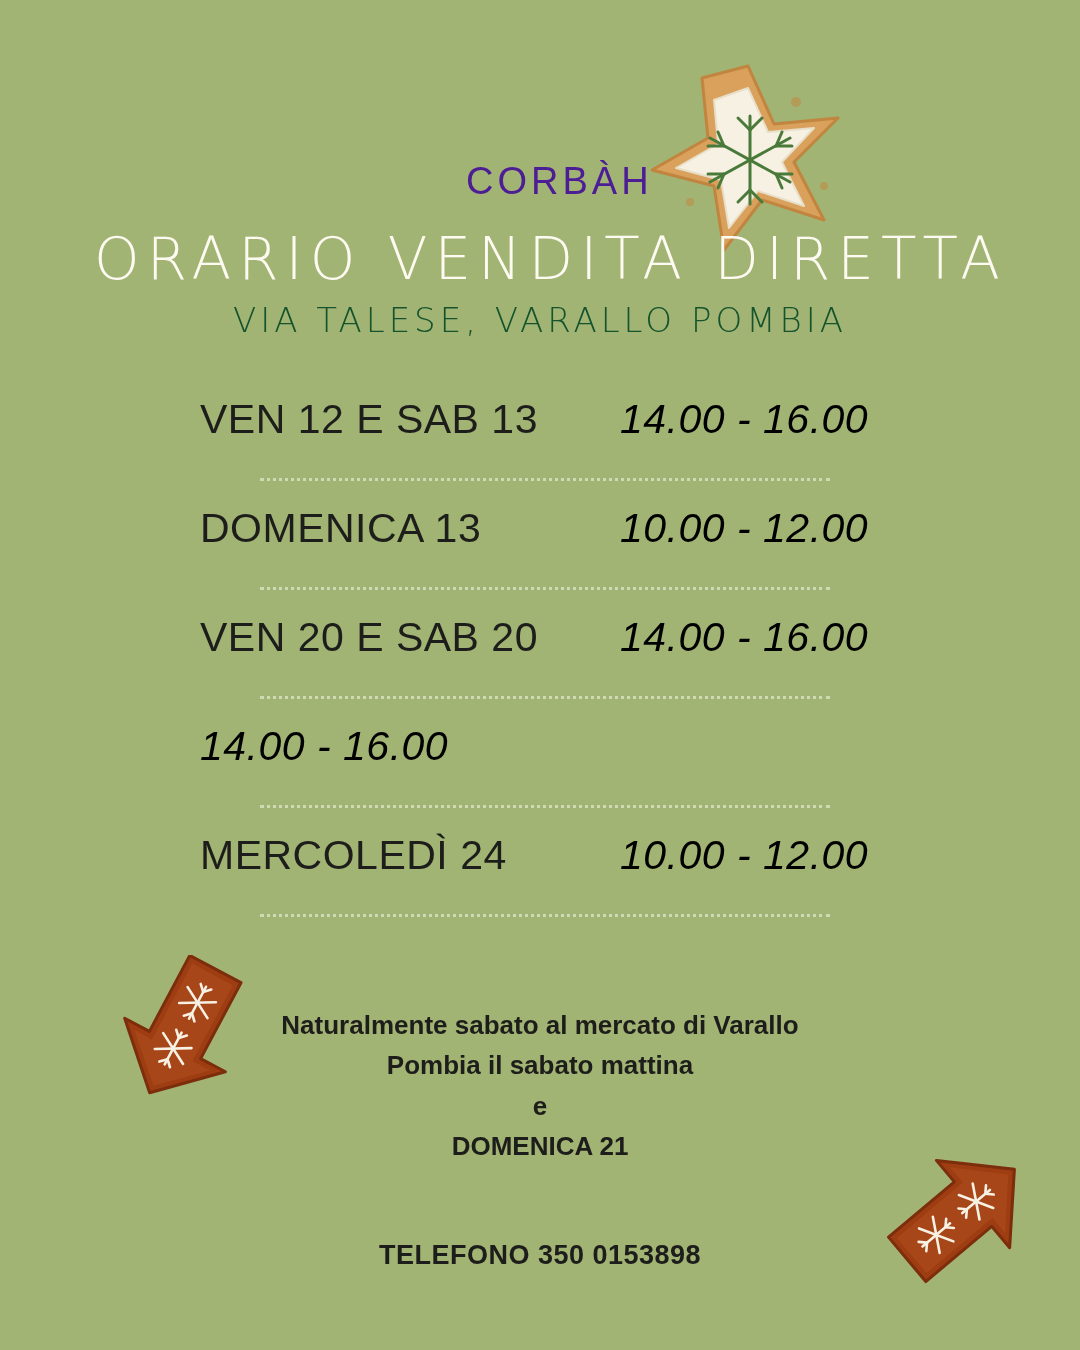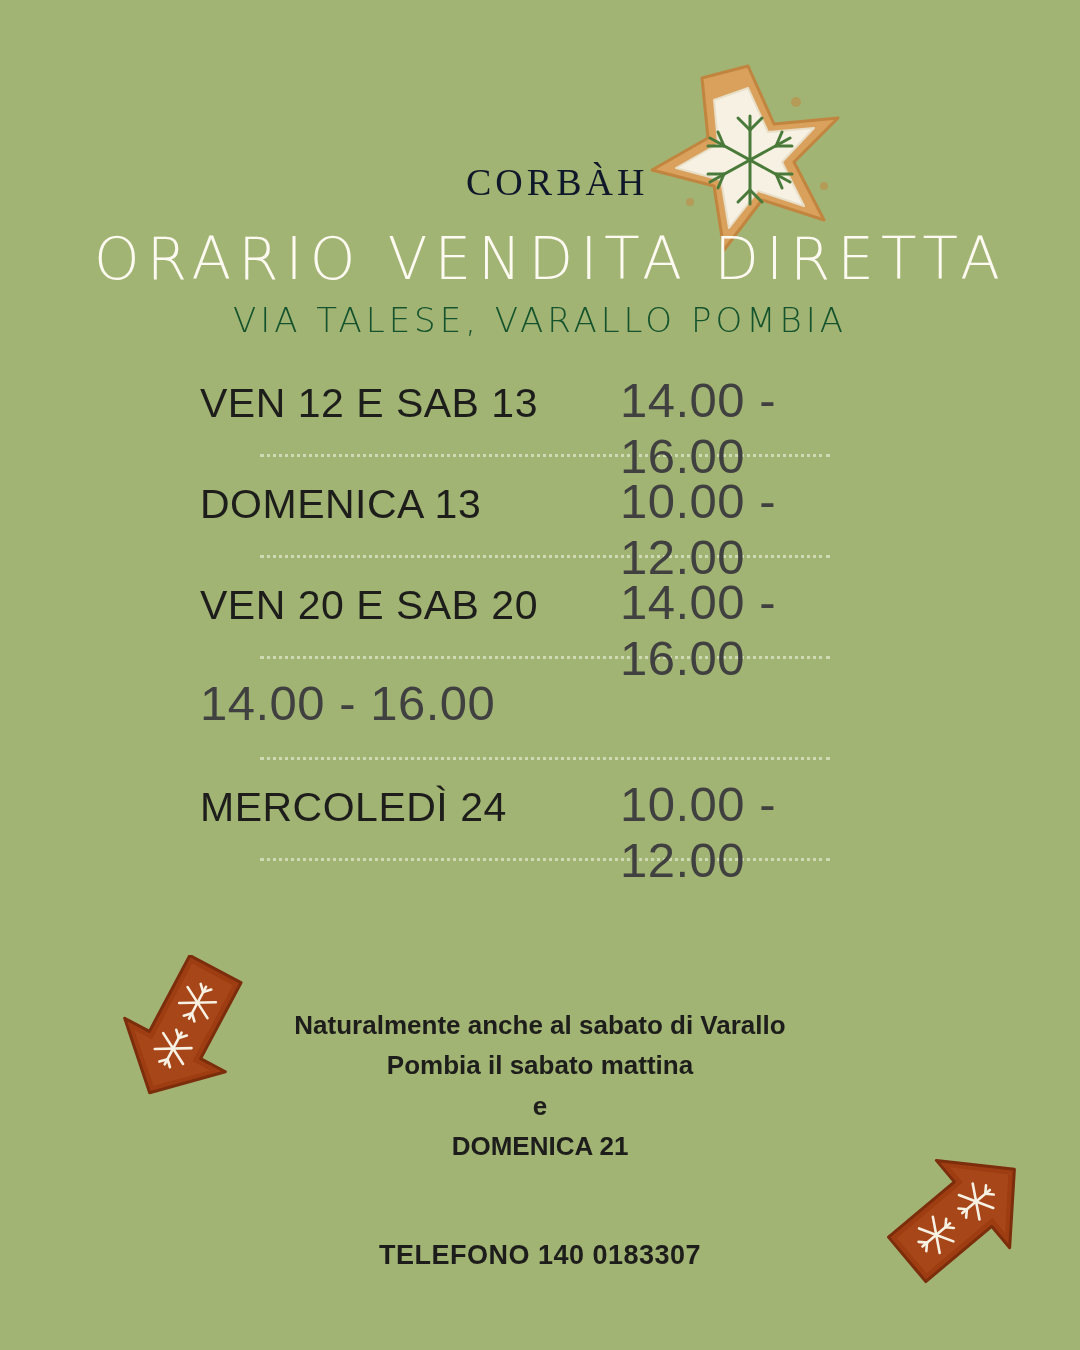--- a/index.html
+++ b/index.html
@@ -20,24 +20,24 @@
     position: absolute;
     top: 40px;
     left: 0;
     width: 1080px;
     height: 200px;
   }
   .brand-name {
     position: absolute;
     left: 466px;
     top: 120px;
-    font-family: Liberation Serif, serif;
+    font-family: Liberation Sans, sans-serif;
     font-size: 38px;
     letter-spacing: 4px;
-    color: #0f172a;
+    color: #4c1d95;
     font-weight: 400;
   }
   .cookie-star {
     position: absolute;
     left: 628px;
     top: 18px;
     width: 240px;
     height: 200px;
   }
 
@@ -72,32 +72,34 @@
   .schedule {
     position: absolute;
     top: 372px;
     left: 200px;
     width: 690px;
   }
   .sched-row {
     display: flex;
     align-items: baseline;
     height: 72px;
+    margin-top: 24px;
   }
   .sched-day {
     width: 420px;
     font-size: 41px;
     color: #1d1d1b;
     letter-spacing: 0.5px;
   }
   .sched-time {
     flex: 1;
-    font-size: 49px;
-    color: #404040;
+    font-size: 41px;
+    color: #000000;
     letter-spacing: 0.5px;
+    font-style: italic;
   }
   .sched-sep {
     height: 0;
     border-top: 3px dotted #cfd9b4;
     margin: 10px 60px 16px 60px;
   }
 
   
   .footer-note {
     position: absolute;
@@ -230,27 +232,27 @@
       <line x1="91" y1="87" x2="59" y2="105"></line>
       <line x1="75" y1="84" x2="69" y2="78"></line>
         <line x1="75" y1="84" x2="81" y2="78"></line>
       <line x1="75" y1="108" x2="69" y2="114"></line>
         <line x1="75" y1="108" x2="81" y2="114"></line>
     </g>
   </g>
 </svg>
 
 <div class="footer-note">
-  <span class="line">Naturalmente anche al sabato di Varallo</span>
+  <span class="line">Naturalmente sabato al mercato di Varallo</span>
   <span class="line">Pombia il sabato mattina</span>
   <span class="line">e</span>
   <span class="line">DOMENICA 21</span>
 </div>
 
-<div class="phone">TELEFONO 140 0183307</div>
+<div class="phone">TELEFONO 350 0153898</div>
 
 <svg class="cookie-arrow-right" viewBox="0 0 150 150">
   <g transform="rotate(-130 75 75)">
     <path d="M46 6 L104 6 L104 92 L132 92 L75 146 L18 92 L46 92 Z" fill="#9e3d12" stroke="#7c2d0b" stroke-width="3" stroke-linejoin="round"></path>
     <path d="M52 12 L98 12 L98 98 L118 98 L75 138 L32 98 L52 98 Z" fill="#a8481a" opacity="0.85"></path>
     <g stroke="#f7f1e3" stroke-width="2.6" stroke-linecap="round" fill="none">
       <line x1="75" y1="26" x2="75" y2="62"></line>
       <line x1="59" y1="35" x2="91" y2="53"></line>
       <line x1="91" y1="35" x2="59" y2="53"></line>
       <line x1="75" y1="32" x2="69" y2="26"></line>

